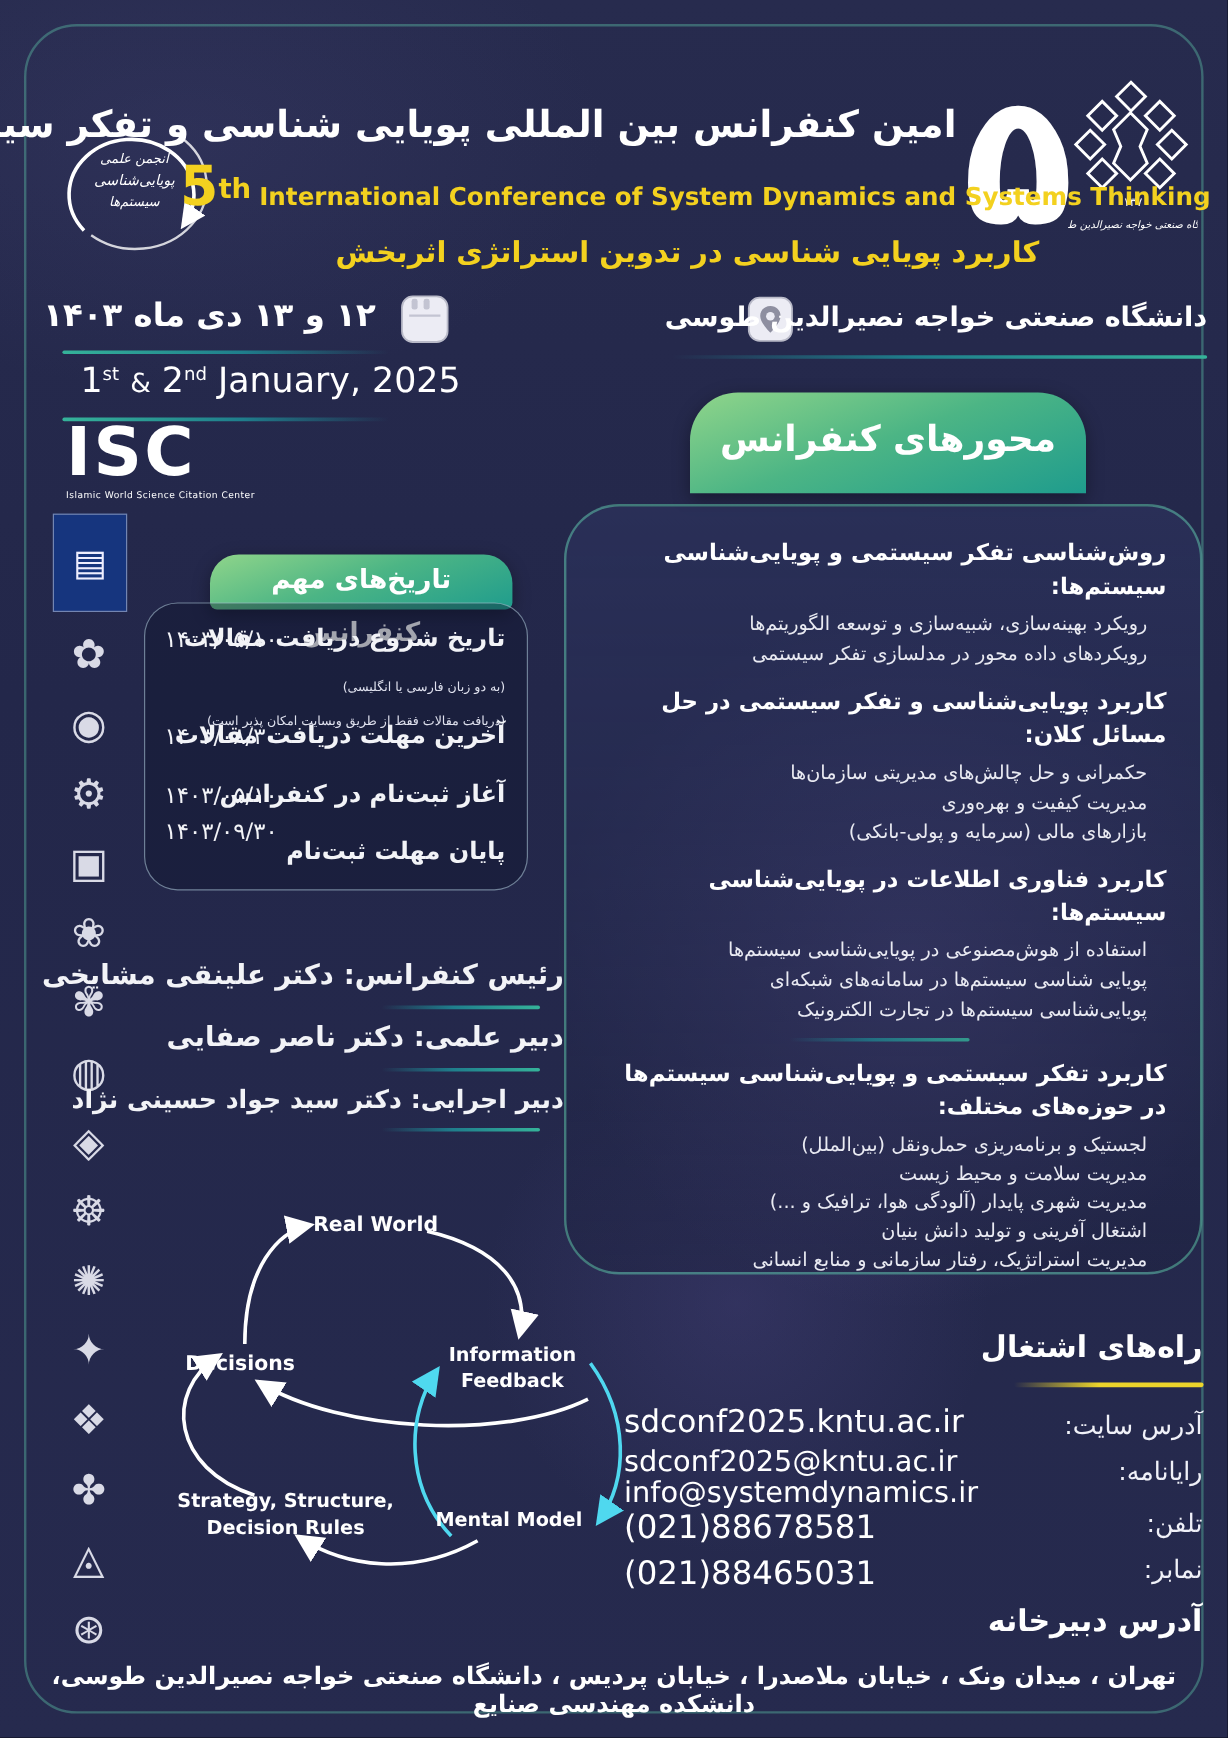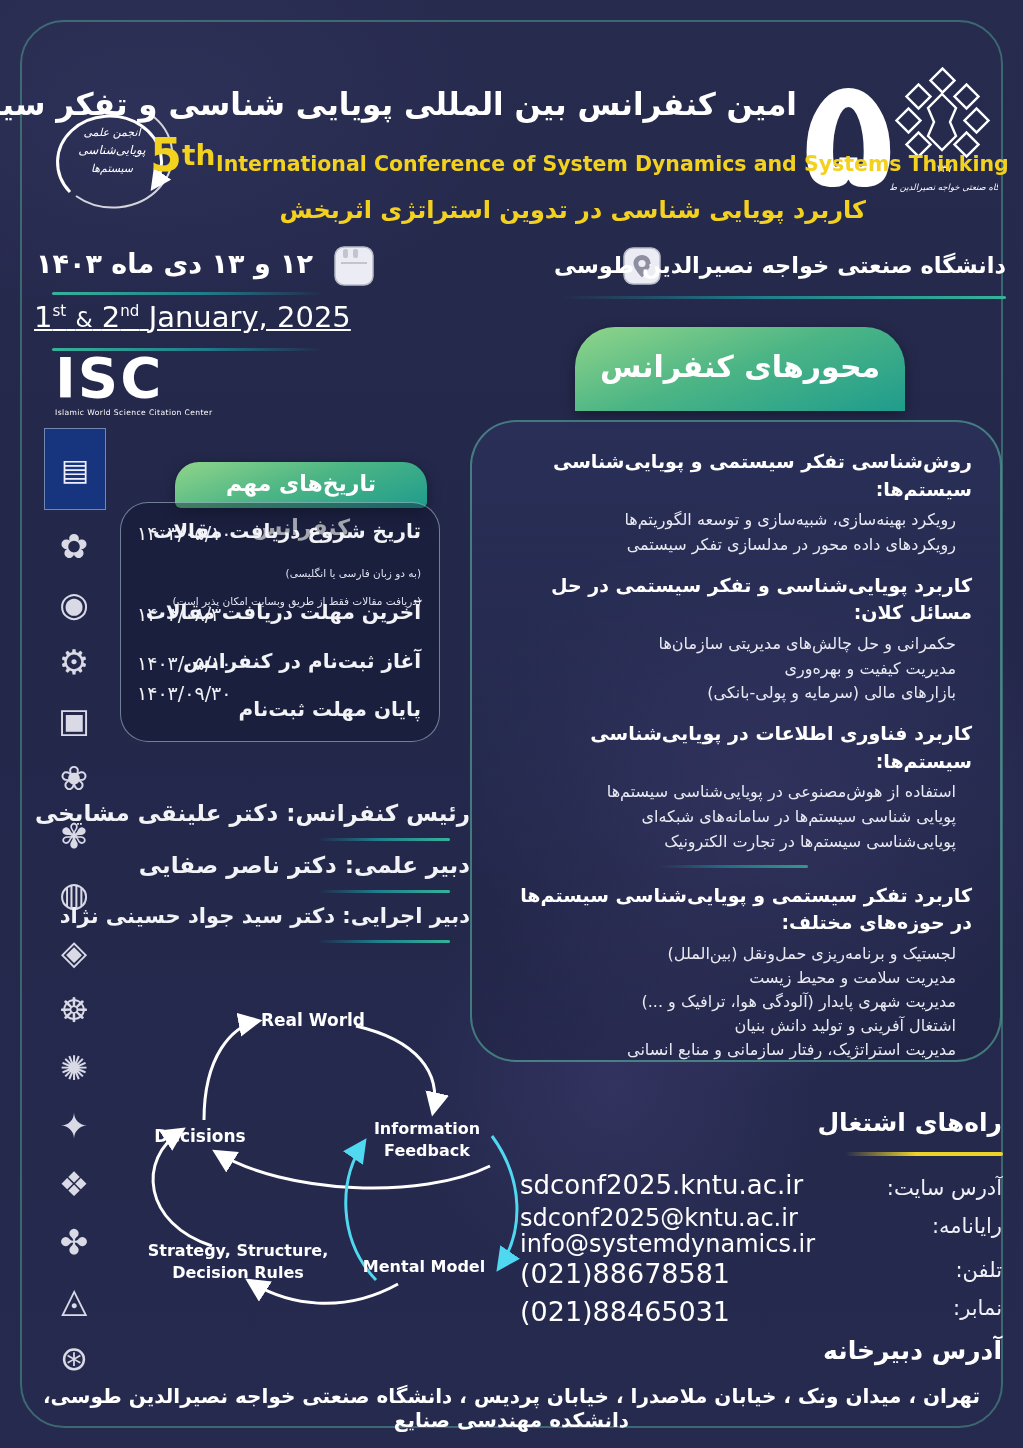--- a/index.html
+++ b/index.html
@@ -69,35 +69,35 @@
       <rect x="78" y="52" width="17" height="17" transform="rotate(45 86.5 60.5)"></rect>
       <rect x="20" y="76" width="17" height="17" transform="rotate(45 28.5 84.5)"></rect>
       <rect x="68" y="76" width="17" height="17" transform="rotate(45 76.5 84.5)"></rect>
       <path d="M 52,34 L 66,48 L 60,62 L 66,76 L 52,90 L 38,76 L 44,62 L 38,48 z"></path>
     </g>
     <text x="54" y="112" fill="#fff" font-size="10" text-anchor="middle">۱۳۷</text>
     <text x="54" y="130" fill="#fff" font-size="8.5" font-style="italic" text-anchor="middle">دانشگاه صنعتی خواجه نصیرالدین طوسی</text>
   </svg>
 
   <div class="abs nowrap" style="left:150px;top:128px;">
-    <span class="yellow" style="font-size:46px;font-weight:bold;">5</span><sup class="yellow" style="font-size:28px;font-weight:bold;text-align:right;">th</sup>
+    <span class="yellow" style="font-size:46px;font-weight:bold;">5</span><sup class="yellow" style="font-size:23px;font-weight:bold;text-align:right;">th</sup>
   </div>
   <div class="abs nowrap yellow" style="left:216px;top:152px;font-size:20.5px;font-weight:bold;">International Conference of System Dynamics and Systems Thinking</div>
 
   <div class="abs rtl yellow" style="left:160px;top:196px;width:706px;text-align:right;font-size:24px;font-weight:bold;">کاربرد پویایی شناسی در تدوین استراتژی اثربخش</div>
 
   <div class="abs rtl nowrap" style="left:36px;top:248px;width:288px;text-align:left;font-size:27px;font-weight:bold;color:#fff;">۱۲ و ۱۳ دی ماه ۱۴۰۳</div>
   <svg class="abs" style="left:332px;top:243px;" width="44" height="44" viewBox="0 0 44 44">
     <rect x="3" y="4" width="38" height="38" rx="9" fill="#ececf4" stroke="#b9bac8" stroke-width="1.5"></rect>
     <rect x="11" y="6" width="5" height="9" rx="2" fill="#c3c4d2"></rect>
     <rect x="21" y="6" width="5" height="9" rx="2" fill="#c3c4d2"></rect>
     <line x1="9" y1="20" x2="35" y2="20" stroke="#c3c4d2" stroke-width="2"></line>
   </svg>
   <div class="abs rule-teal" style="left:52px;top:292px;width:272px;"></div>
-  <div class="abs nowrap" style="left:34px;top:300px;font-size:29px;color:#fff;text-decoration:underline;">
+  <div class="abs nowrap" style="left:67px;top:300px;font-size:29px;color:#fff;">
     <span>1</span><sup>st</sup>
     <span style="font-size:22px;">&amp;</span>
     <span>2</span><sup>nd</sup>
     <span>January, 2025</span>
   </div>
   <div class="abs rule-teal" style="left:52px;top:348px;width:272px;"></div>
 
   <svg class="abs" style="left:622px;top:246px;" width="40" height="40" viewBox="0 0 40 40">
     <rect x="2" y="2" width="36" height="36" rx="9" fill="#ececf4" stroke="#b9bac8" stroke-width="1.5"></rect>
     <path d="M20 9 c-5 0 -8.5 3.8 -8.5 8.3 c0 6 8.5 14 8.5 14 s8.5 -8 8.5 -14 c0 -4.5 -3.5 -8.3 -8.5 -8.3 z" fill="#8e8fa0"></path>

